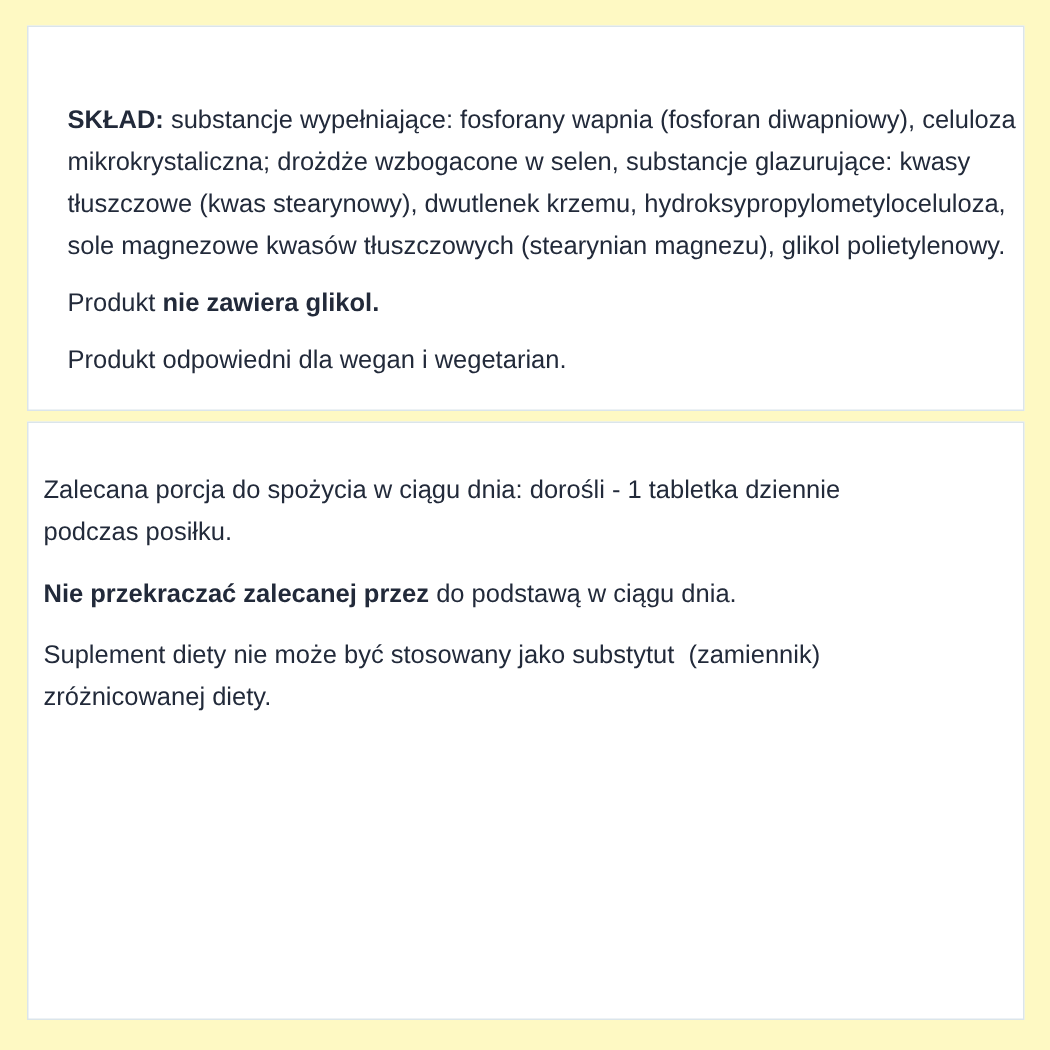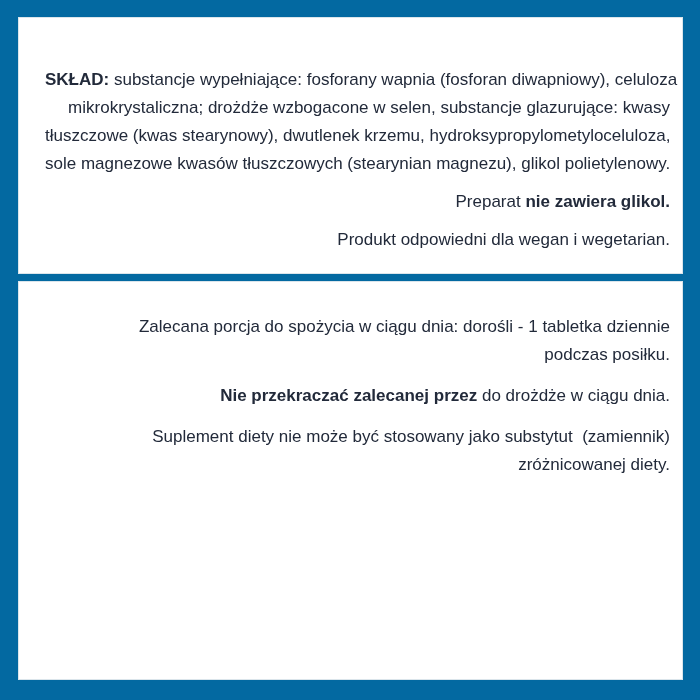--- a/index.html
+++ b/index.html
@@ -10,41 +10,40 @@
   body {
     width: 700px;
     height: 700px;
     font-family: "Liberation Sans", sans-serif;
     overflow: hidden;
   }
   .label {
     position: relative;
     width: 700px;
     height: 700px;
-    background: #0369a1;
-    text-align: right;
+    background: #fef9c3;
   }
   .box {
     position: absolute;
     left: 18px;
     width: 665px;
     box-sizing: border-box;
     border: 1px solid #dbe5eb;
     background: #ffffff;
     overflow: hidden;
   }
   .box-composition {
     top: 17px;
     height: 257px;
     padding: 48px 12px 0 26px;
   }
   .box-usage {
     top: 281px;
     height: 399px;
-    padding: 31px 12px 0 42px;
+    padding: 31px 12px 0 10px;
   }
   .para {
     margin: 0 0 13px 0;
     font-size: 17px;
     line-height: 28px;
     color: #222a3a;
     white-space: pre;
     letter-spacing: 0;
   }
   .box-composition .para {
@@ -55,23 +54,23 @@
 </style>
 </head>
 <body>
 
 <div class="label">
   <section class="box box-composition">
       <p class="para"><span class="seg bold">SKŁAD:</span><span class="seg"> substancje wypełniające: fosforany wapnia (fosforan diwapniowy), celuloza
 mikrokrystaliczna; drożdże wzbogacone w selen, substancje glazurujące: kwasy
 tłuszczowe (kwas stearynowy), dwutlenek krzemu, hydroksypropylometyloceluloza,
 sole magnezowe kwasów tłuszczowych (stearynian magnezu), glikol polietylenowy.</span></p>
-      <p class="para"><span class="seg">Preparat </span><span class="seg bold">nie zawiera glikol.</span></p>
+      <p class="para"><span class="seg">Produkt </span><span class="seg bold">nie zawiera glikol.</span></p>
       <p class="para"><span class="seg">Produkt odpowiedni dla wegan i wegetarian.</span></p>
     </section>
   <section class="box box-usage">
       <p class="para"><span class="seg">Zalecana porcja do spożycia w ciągu dnia: dorośli - 1 tabletka dziennie
 podczas posiłku.</span></p>
-      <p class="para"><span class="seg bold">Nie przekraczać zalecanej przez</span><span class="seg"> do drożdże w ciągu dnia.</span></p>
+      <p class="para"><span class="seg bold">Nie przekraczać zalecanej przez</span><span class="seg"> do podstawą w ciągu dnia.</span></p>
       <p class="para"><span class="seg">Suplement diety nie może być stosowany jako substytut  (zamiennik)
 zróżnicowanej diety.</span></p>
     </section>
 </div>
 
 </body></html>

